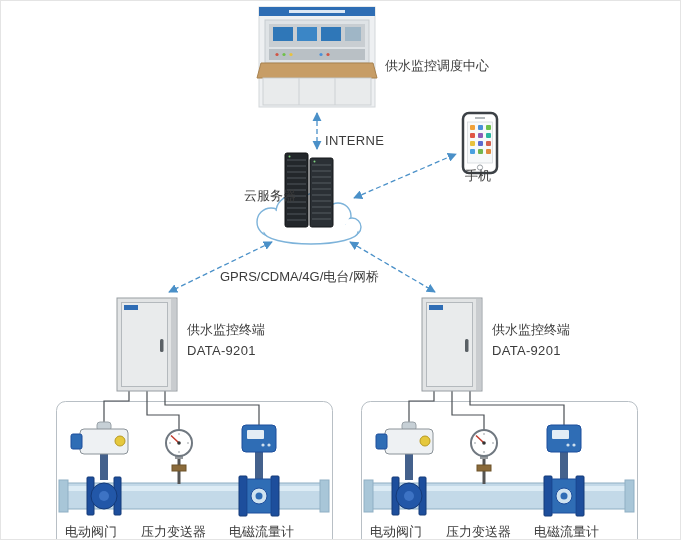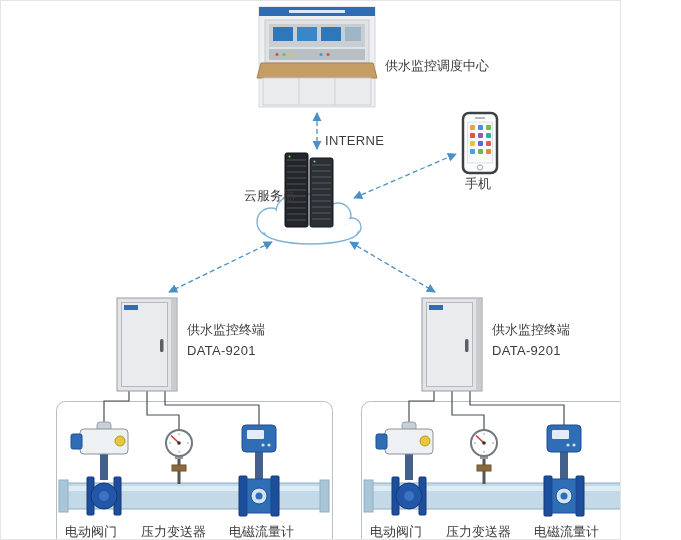--- a/index.html
+++ b/index.html
@@ -1,17 +1,17 @@
 <!DOCTYPE html>
 <html><head>
 <meta charset="utf-8">
 <style>
   html,body{margin:0;padding:0;background:#ffffff;}
   .canvas{
-    position:relative;width:621px;height:540px;background:#ffffff;
+    position:relative;width:681px;height:540px;background:#ffffff;
     border:1px solid #e4e4e4;box-sizing:border-box;overflow:hidden;
     font-family:"Liberation Sans","DejaVu Sans",sans-serif;
   }
   .layer{position:absolute;left:0;top:0;}
   .label{
     position:absolute;color:#3b3b3b;font-size:13px;line-height:1.2;
     white-space:nowrap;
   }
   .label.latin{letter-spacing:.3px;}
 </style>
@@ -167,21 +167,22 @@
       <circle cx="479" cy="166.5" r="2.6" fill="none" stroke="#9aa0a5"></circle>
     </g>
 
     <use href="#site-graphic"></use>
     <use href="#site-graphic" transform="translate(305,0)"></use>
   </svg>
 
   <div class="label" style="left:384px;top:57px;">供水监控调度中心</div>
   <div class="label latin" style="left:324px;top:132px;">INTERNE</div>
   <div class="label" style="left:243px;top:187px;text-align:right;">云服务器</div>
-  <div class="label" style="left:464px;top:175px;font-family:Liberation Serif, serif;">手机</div>
+  <div class="label" style="left:464px;top:167px;font-family:Liberation Serif, serif;">手机</div>
+  <div class="label" style="left:219px;top:268px;">GPRS/CDMA/4G/电台/网桥</div>
 
   <div class="label" style="left:186px;top:321px;">供水监控终端</div>
   <div class="label latin" style="left:186px;top:342px;">DATA-9201</div>
   <div class="label" style="left:491px;top:321px;">供水监控终端</div>
   <div class="label latin" style="left:491px;top:342px;">DATA-9201</div>
 
   <div class="label" style="left:64px;top:523px;">电动阀门</div>
   <div class="label" style="left:140px;top:523px;">压力变送器</div>
   <div class="label" style="left:228px;top:523px;">电磁流量计</div>
 

